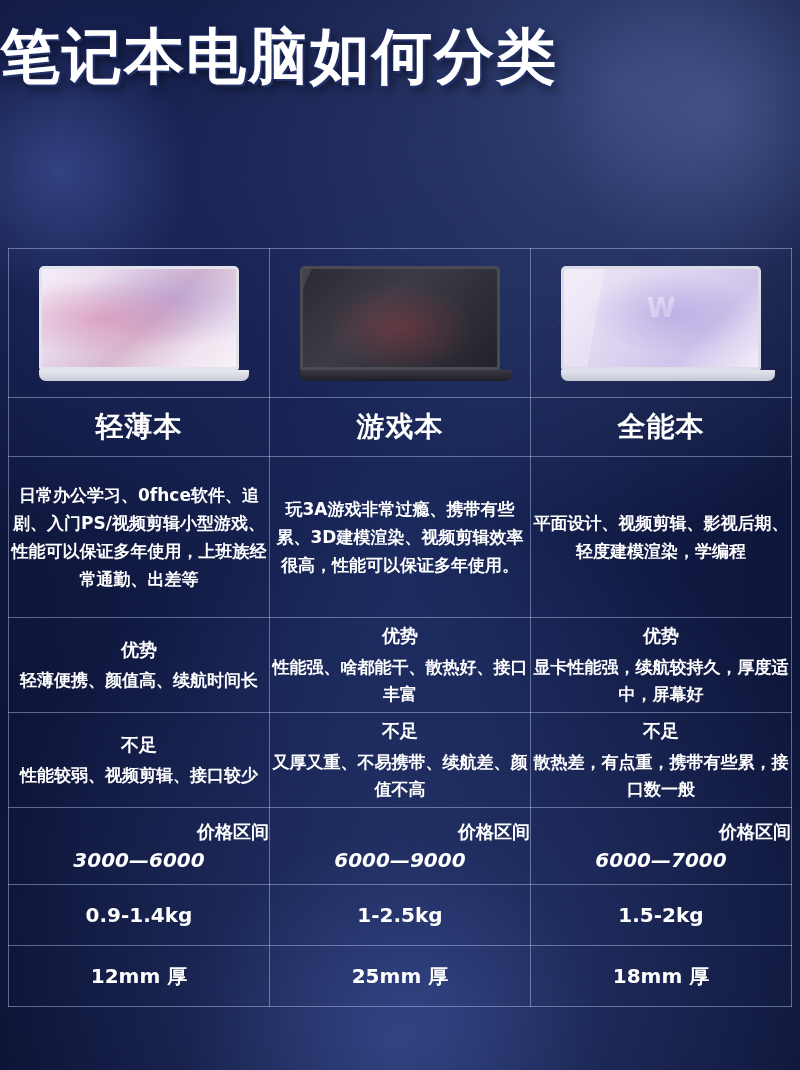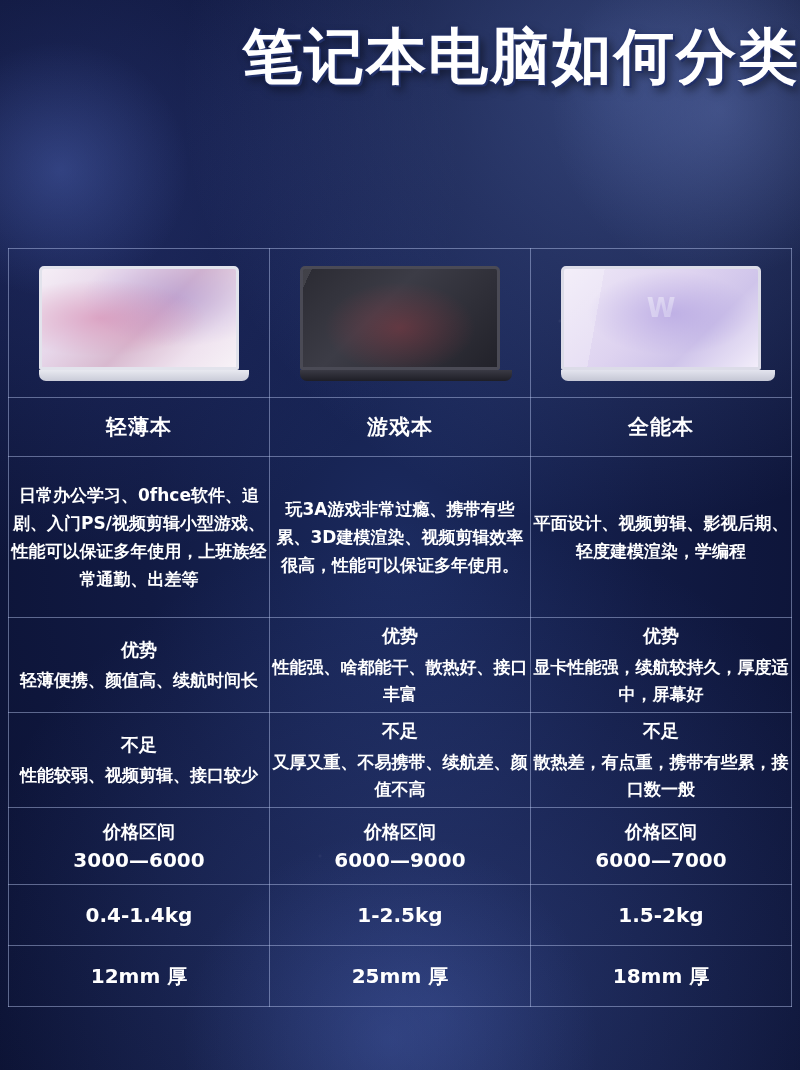--- a/index.html
+++ b/index.html
@@ -43,21 +43,21 @@
     background: radial-gradient(circle, rgba(110,140,235,0.25), rgba(110,140,235,0) 70%); }
   .glow.g2 { width: 340px; height: 340px; right: -90px; top: -60px;
     background: radial-gradient(circle, rgba(150,175,255,0.22), rgba(150,175,255,0) 70%); }
   .glow.g3 { width: 420px; height: 420px; left: 180px; bottom: -180px;
     background: radial-gradient(circle, rgba(100,130,230,0.22), rgba(100,130,230,0) 70%); }
 
   
   #heading {
     position: relative;
     z-index: 3;
-    text-align: right;
+    text-align: left;
     padding-top: 22px;
   }
   .title-line {
     font-family: "DejaVu Sans", sans-serif;
     font-weight: bold;
     font-size: 60px;
     line-height: 1.16;
     letter-spacing: 2px;
     color: #ffffff;
     text-shadow:
@@ -80,21 +80,21 @@
   #compare-table td {
     border: 1px solid rgba(190,205,245,0.45);
     vertical-align: middle;
     text-align: center;
     color: #ffffff;
     padding: 0;
   }
   .row-image td { height: 148px; padding: 6px 4px; }
   .row-name td {
     height: 58px;
-    font-size: 21px;
+    font-size: 28px;
     font-weight: bold;
     letter-spacing: 1px;
     font-family: Liberation Serif, serif;
   }
   .row-desc td {
     height: 160px;
     font-size: 17px;
     line-height: 1.65;
     padding: 10px 12px;
     font-family: "DejaVu Sans", sans-serif;
@@ -119,22 +119,22 @@
     margin-bottom: 3px;
     font-family: "DejaVu Sans", sans-serif;
   }
   .row-price td {
     height: 76px;
     font-size: 19px;
     line-height: 1.5;
     font-family: "DejaVu Sans", sans-serif;
     font-weight: bold;
   }
-  .price-label { display: block; font-size: 18px; }
-  .price-value { display: block; font-size: 20px; }
+  .price-label { display: block; font-size: 18px; text-align: right; }
+  .price-value { display: block; font-size: 20px; font-style: italic; }
   .row-weight td, .row-thick td {
     height: 60px;
     font-size: 20px;
     font-weight: bold;
     font-family: "DejaVu Sans", sans-serif;
   }
 
   
   .laptop {
     width: 200px;
@@ -298,21 +298,21 @@
         <span class="price-label">价格区间</span>
         <span class="price-value">6000—9000</span>
       </td>
       <td>
         <span class="price-label">价格区间</span>
         <span class="price-value">6000—7000</span>
       </td>
     </tr>
 
     <tr class="row-weight">
-      <td>0.4-1.4kg</td>
+      <td>0.9-1.4kg</td>
       <td>1-2.5kg</td>
       <td>1.5-2kg</td>
     </tr>
 
     <tr class="row-thick">
       <td>12mm 厚</td>
       <td>25mm 厚</td>
       <td>18mm 厚</td>
     </tr>
   </tbody>

